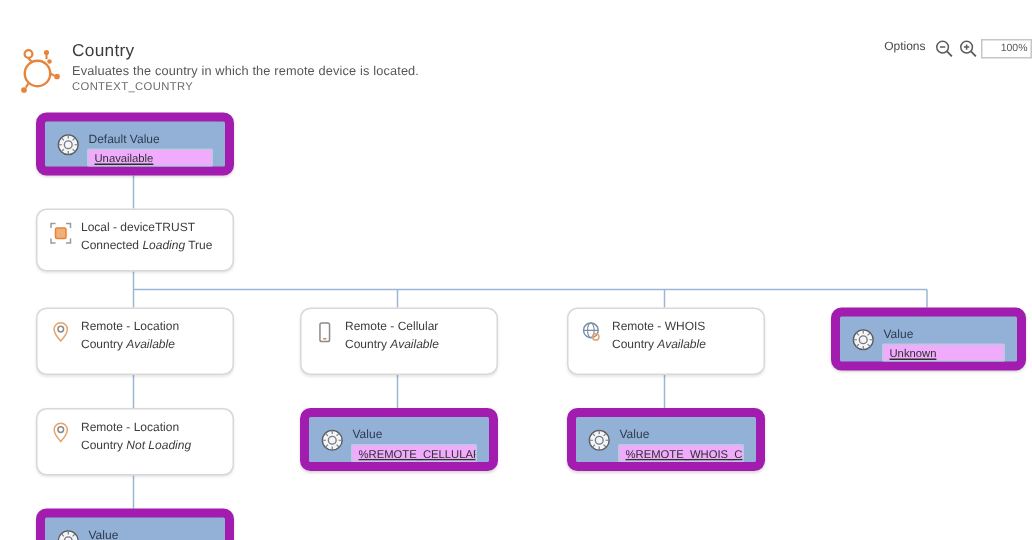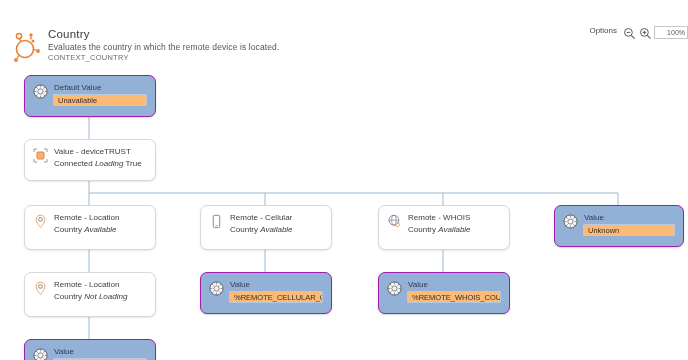--- a/index.html
+++ b/index.html
@@ -49,49 +49,50 @@
   
   .node {
     position: absolute;
     border-radius: 7px;
     background: #ffffff;
     border: 1px solid #d8d8d8;
     box-shadow: 0 1px 2px rgba(0,0,0,.10);
   }
   .node.blue {
     background: #93b1d7;
-    border: 1px solid #a21caf;
+    border: 6px solid #a21caf;
     box-shadow: 0 1px 2px rgba(0,0,0,.16);
   }
   .node .icon {
     position: absolute; left: 8px; top: 8px;
     width: 15px; height: 15px;
   }
   .node .ttl {
     position: absolute; left: 29px; top: 7px;
     font-size: 8px; color: #3c3c3c; white-space: nowrap;
   }
   .node.blue .ttl { color: #2d3c50; }
   .node .sub {
     position: absolute; left: 29px; top: 19px;
     font-size: 8px; color: #3c3c3c; white-space: nowrap;
   }
   .node .sub i { font-style: italic; }
   .node .field {
     position: absolute; left: 28px; top: 18px; right: 8px;
     height: 12px;
-    background: #fdba74;
+    background: #f0abfc;
     border: 1px solid #b9c9de;
     border-radius: 1px;
     font-size: 7.5px;
     color: #2f2f2f;
     line-height: 11px;
     padding-left: 4px;
     overflow: hidden;
     white-space: nowrap;
+    text-decoration: underline;
   }
 </style>
 </head>
 <body>
 
 <div id="root">
 
   <div class="hdr-icon">
     <svg width="36" height="34" viewBox="0 0 36 34">
       <circle cx="17" cy="19" r="8.5" fill="none" stroke="#e8833a" stroke-width="1.6"></circle>
@@ -175,21 +176,21 @@
       <svg width="15" height="15" viewBox="0 0 15 15">
         <g stroke="#9a9a9a" stroke-width="1" fill="none">
           <path d="M1,4 L1,1 L4,1"></path>
             <path d="M11,1 L14,1 L14,4"></path>
           <path d="M14,11 L14,14 L11,14"></path>
             <path d="M4,14 L1,14 L1,11"></path>
         </g>
         <rect x="4" y="4" width="7" height="7" rx="1" fill="#f0b07a" stroke="#e8833a" stroke-width="1"></rect>
       </svg>
     </span>
-    <span class="ttl">Value - deviceTRUST</span>
+    <span class="ttl">Local - deviceTRUST</span>
     <span class="sub"><span>Connected </span><i>Loading</i><span> True</span></span>
   </div>
 
   <div class="node" style="left:24px; top:179px; width:132px; height:45px;">
     <span class="icon">
       <svg width="15" height="15" viewBox="0 0 15 15">
         <path d="M7.5,1.2 C4.9,1.2 3.1,3.1 3.1,5.5 C3.1,8.5 7.5,13.4 7.5,13.4 C7.5,13.4 11.9,8.5 11.9,5.5 C11.9,3.1 10.1,1.2 7.5,1.2 Z" fill="none" stroke="#e8a166" stroke-width="1"></path>
         <circle cx="7.5" cy="5.4" r="1.9" fill="none" stroke="#8a8a8a" stroke-width="1"></circle>
       </svg>
     </span>

